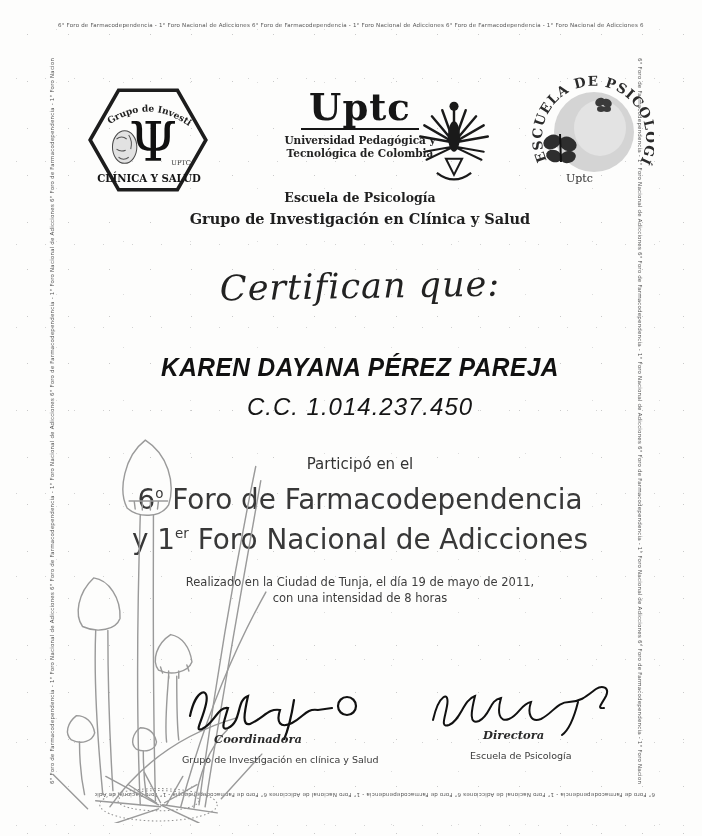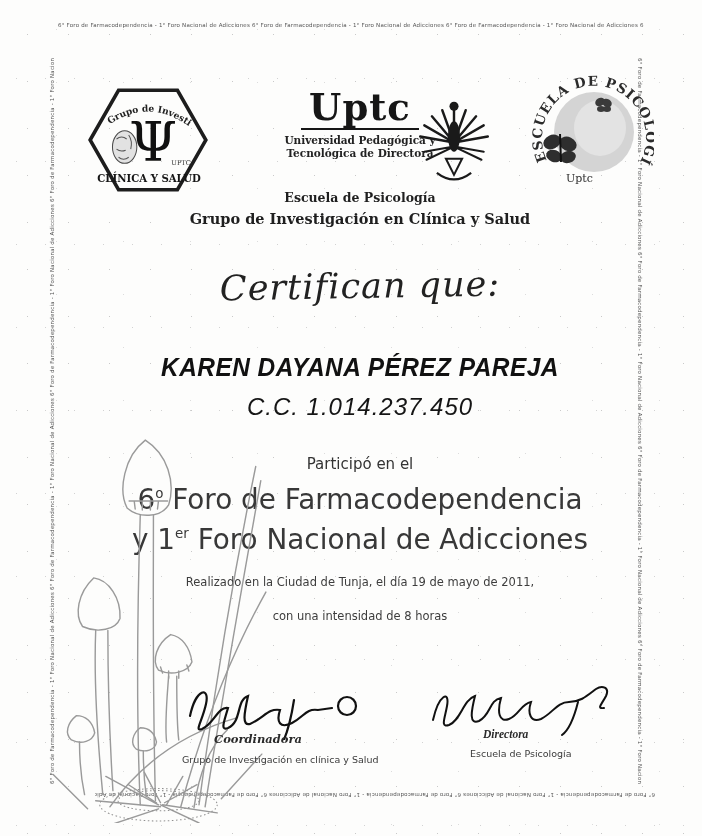--- a/index.html
+++ b/index.html
@@ -58,33 +58,33 @@
               font-family:Liberation Sans, sans-serif; letter-spacing:1px; }
   .particip { top:455px; font-size:15px; color:#333;
               font-family:"DejaVu Sans", sans-serif; }
   .event    { font-family:"DejaVu Sans", sans-serif; color:#383838;
               font-size:29px; transform:scaleX(0.96); letter-spacing:0px; }
   .event sup { font-size:14px; }
   .event-1  { top:482px; }
   .event-2  { top:522px; }
   .details  { font-family:"DejaVu Sans", sans-serif; color:#3d3d3d; font-size:11.5px; }
   .det-1 { top:575px; }
-  .det-2 { top:609px; }
+  .det-2 { top:591px; }
 
   
   .sig-block { position:absolute; }
   .sig-left  { left:182px; top:678px; width:215px; }
   .sig-right { left:428px; top:678px; width:215px; }
   .sig-role  { font-size:11.5px; font-weight:bold; font-style:italic; color:#2a2a2a;
                margin-top:-12px; }
   .sig-org   { font-family:"DejaVu Sans", sans-serif; font-size:9.5px; color:#3a3a3a;
                margin-top:8px; }
   .sig-left  .sig-role { margin-left:32px; }
   .sig-left  .sig-org  { margin-left:0px; }
-  .sig-right .sig-role { margin-left:55px;font-family:Liberation Serif, serif; }
+  .sig-right .sig-role { margin-left:55px; }
   .sig-right .sig-org  { margin-left:42px; }
 
   .mushrooms { position:absolute; left:46px; top:428px; }
   svg text { font-family:"DejaVu Serif", serif; }
 </style>
 </head>
 <body>
 
 <div class="certificate">
 
@@ -110,21 +110,21 @@
         <path d="M34,64 q5,-4 10,0 M34,74 q4,3 9,1 M36,82 q5,4 10,0 M46,60 q4,6 2,14" fill="none" stroke="#555"></path>
       </g>
       <text x="66" y="106" font-size="10" text-anchor="middle" font-weight="bold" fill="#161616">CLÍNICA Y SALUD</text>
     </svg>
   </div>
 
   <div class="uptc-logo">
     <span class="uptc-word">Uptc</span>
     <div class="uptc-sub">
       <div>Universidad Pedagógica y</div>
-      <div>Tecnológica de Directora</div>
+      <div>Tecnológica de Colombia</div>
     </div>
   </div>
 
   <div class="eagle">
     <svg width="72" height="106" viewBox="0 0 70 105">
       <g stroke="#1a1a1a" stroke-width="2.4" stroke-linecap="round">
         <path d="M35,58 L1.5,52 M35,58 L5.6,41 M35,58 L13.1,32 M35,58 L23.4,26 M35,58 L35,24 M35,58 L46.6,26 M35,58 L56.9,32 M35,58 L64.4,41 M35,58 L68.5,52"></path>
         <path d="M35,62 L5.5,67 M35,62 L7.8,75 M35,62 L64.5,67 M35,62 L62.2,75" stroke-width="2"></path>
       </g>
       <ellipse cx="35" cy="52" rx="6" ry="15" fill="#1a1a1a"></ellipse>

